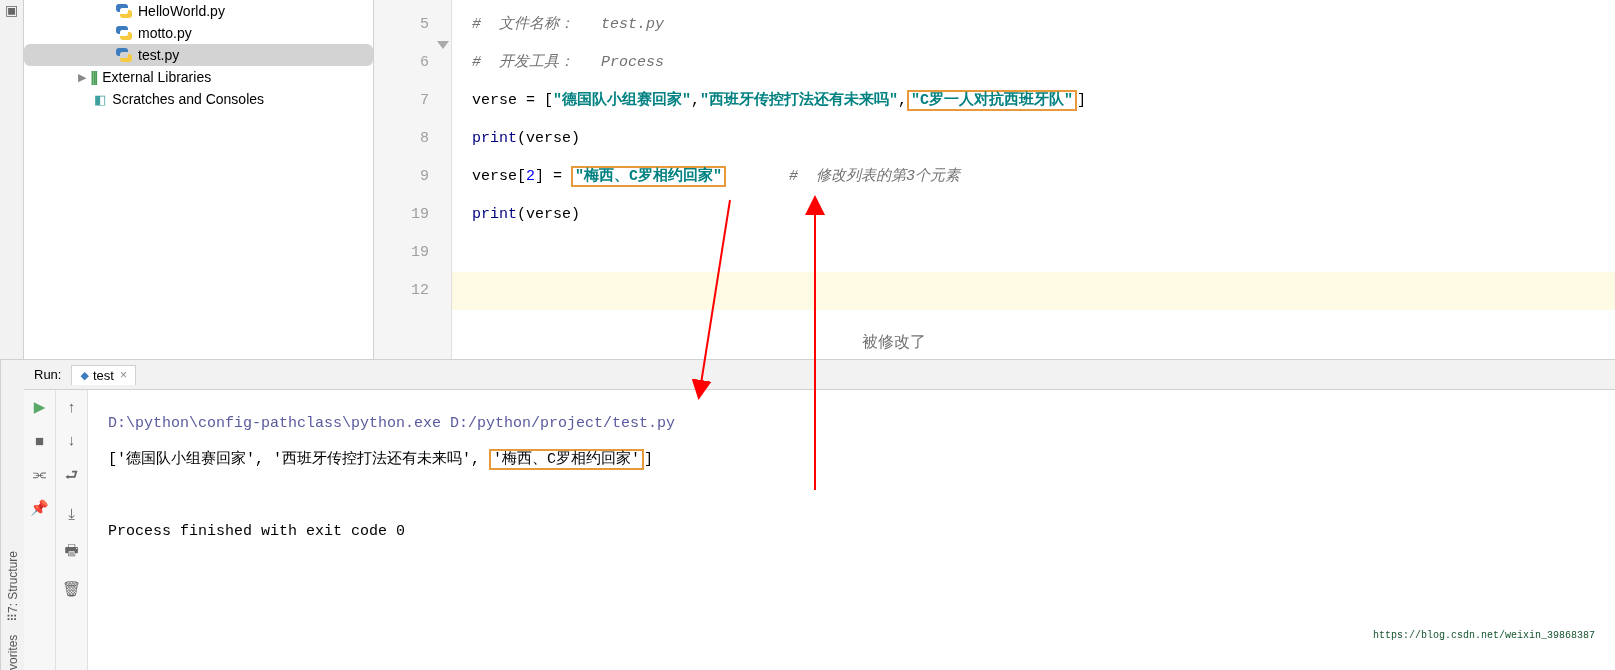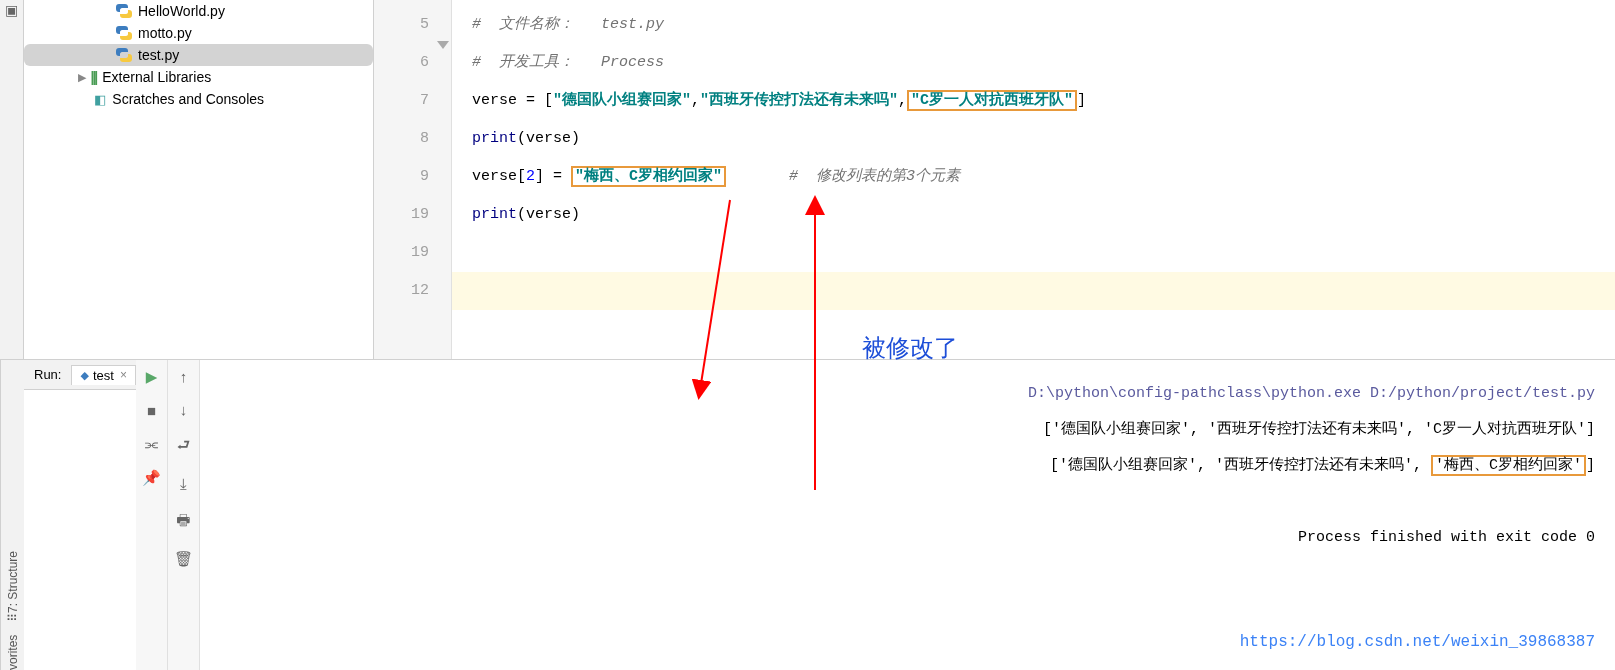--- a/index.html
+++ b/index.html
@@ -57,32 +57,32 @@
 }
 .code .line { height: 38px; line-height: 38px; white-space: pre; }
 .code .line.current { background: #fffae3; margin-left: -20px; padding-left: 20px; }
 .cm { color: #737373; font-style: italic; }
 .kw { color: #000080; }
 .str { color: #008080; font-weight: bold; }
 .num { color: #0000ff; }
 .box-orange { border: 2px solid #e8993b; padding: 0 2px; }
 
 
-.anno-text { position: absolute; color: #1d4ed8; font-size: 24px; }
+.anno-text { position: absolute; color: #737373; font-size: 16px; }
 svg.overlay { position: absolute; top: 0; left: 0; pointer-events: none; }
 
 
 .run-panel { height: 310px; display: flex; }
 .side-label {
   width: 24px; background: #f2f2f2; border-right: 1px solid #d0d0d0;
   writing-mode: vertical-rl; transform: rotate(180deg);
   display: flex; align-items: center; justify-content: flex-start;
   padding-bottom: 10px; font-size: 12px; color: #555;
 }
-.run-body { flex: 1; display: flex; flex-direction: row; text-align: right; }
+.run-body { flex: 1; display: flex; flex-direction: column; }
 .run-header {
   height: 30px; background: #f2f2f2; border-bottom: 1px solid #d0d0d0;
   display: flex; align-items: center; padding-left: 10px; font-size: 13px;
 }
 .run-header .tab {
   background: #fff; border: 1px solid #d0d0d0; border-bottom: none;
   padding: 2px 8px; margin-left: 10px; display: flex; align-items: center;
 }
 .run-header .py-mini { color: #3d7dbf; margin-right: 4px; font-size: 11px; }
 .run-header .close { color: #888; margin-left: 6px; font-size: 12px; }
@@ -94,22 +94,22 @@
 .run-toolbar1 { width: 32px; }
 .tb-icon { color: #666; font-size: 15px; cursor: pointer; }
 .tb-icon.play { color: #59a869; }
 .console {
   flex: 1; font-family: "Consolas","Courier New",monospace;
   font-size: 15px; padding: 16px 20px; line-height: 36px;
   position: relative;
 }
 .console .path { color: #5a5a9e; }
 .watermark {
-  position: absolute; right: 20px; bottom: 10px;
-  color: #3b82f6; font-size: 16px;
+  position: absolute; right: 20px; bottom: 16px;
+  color: #14532d; font-size: 10px;
 }
 </style>
 </head>
 <body>
 
 <div class="upper">
   <div class="left-strip">
     <span class="folder">▣</span>
   </div>
 
@@ -206,21 +206,20 @@
       <div class="run-toolbar2">
         <span class="tb-icon">↑</span>
         <span class="tb-icon">↓</span>
         <span class="tb-icon">⮐</span>
         <span class="tb-icon">⤓</span>
         <span class="tb-icon">🖶</span>
         <span class="tb-icon">🗑</span>
       </div>
       <div class="console">
         <div><span class="path">D:\python\config-pathclass\python.exe D:/python/project/test.py</span></div>
-        <div><span>['德国队小组赛回家', '西班牙传控打法还有未来吗', '</span><span>C罗一人对抗西班牙队</span><span>']</span></div>
         <div><span>['德国队小组赛回家', '西班牙传控打法还有未来吗', </span><span class="box-orange">'梅西、C罗相约回家'</span><span>]</span></div>
         <div>&nbsp;</div>
         <div>Process finished with exit code 0</div>
         <div class="watermark">https://blog.csdn.net/weixin_39868387</div>
       </div>
     </div>
   </div>
 </div>
 
 <svg class="overlay" width="1615" height="670">

